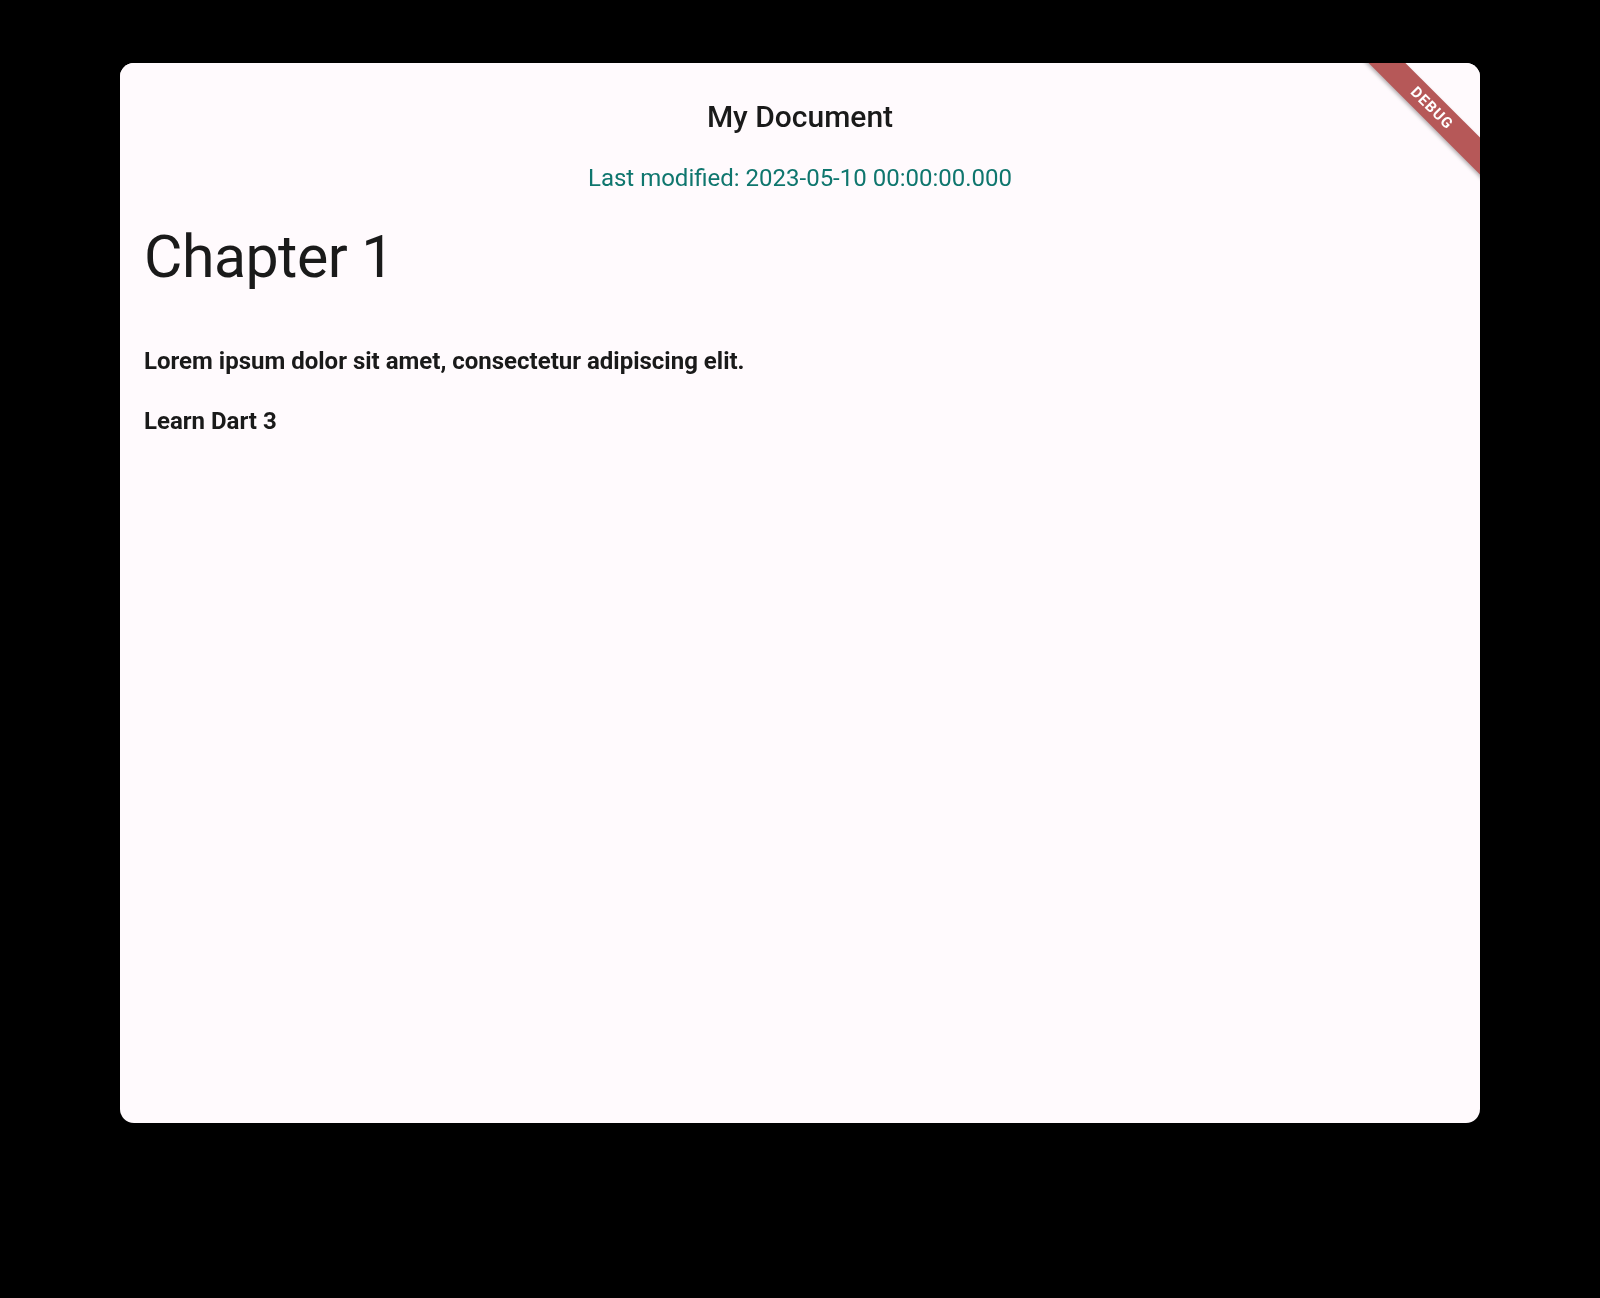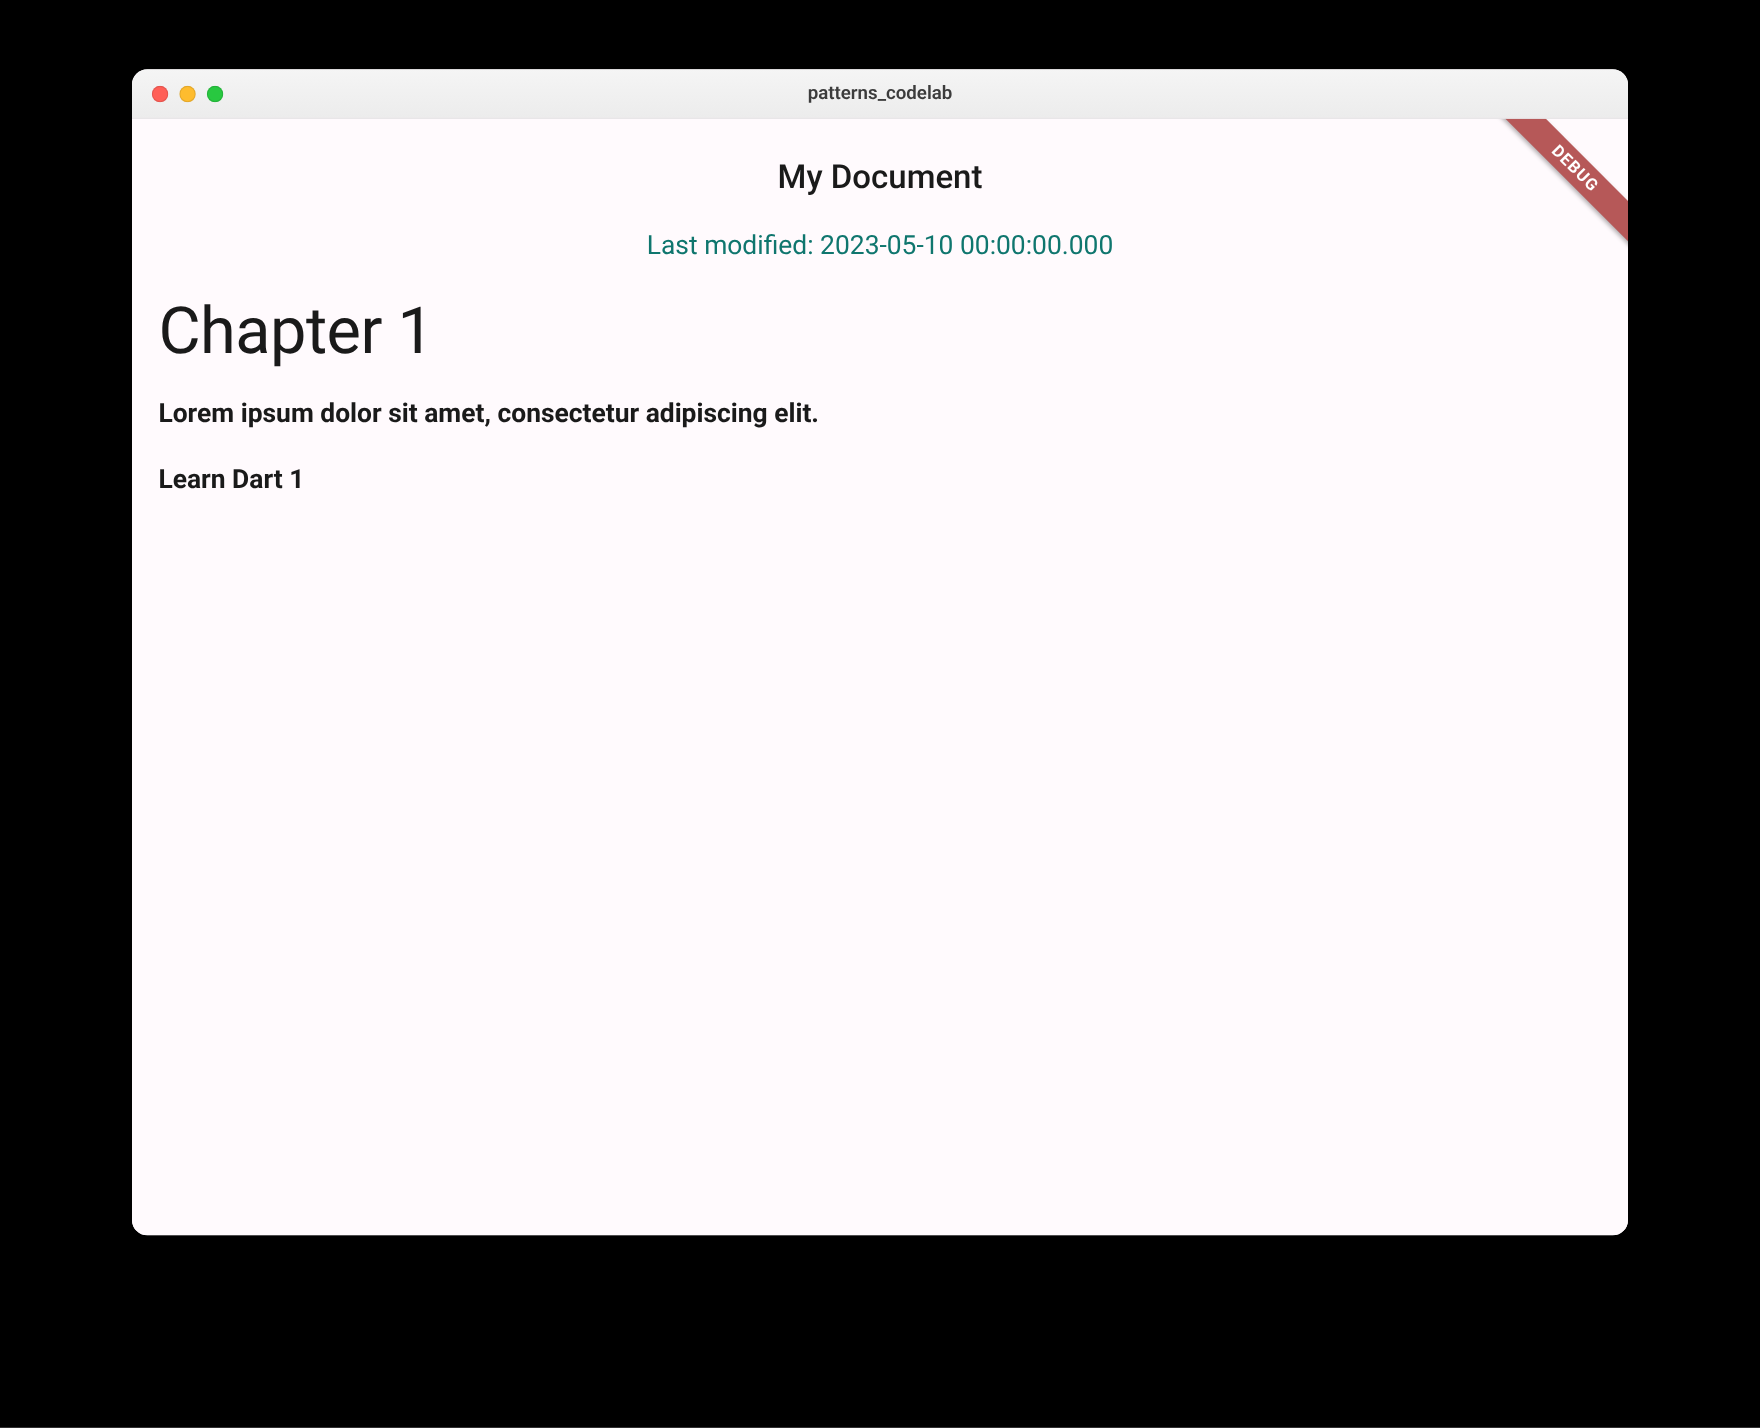--- a/index.html
+++ b/index.html
@@ -91,21 +91,21 @@
     
     .document-body {
       padding: 30px 24px 0 24px;
     }
     
     .chapter-heading {
       font-size: 59px;
       font-weight: 400;
       color: #1a1a1a;
       letter-spacing: -0.5px;
-      margin-bottom: 26px;
+      margin-bottom: 56px;
     }
     
     .body-text {
       font-size: 24px;
       font-weight: 700;
       color: #1a1a1a;
       margin-bottom: 32px;
     }
     
     .debug-banner {
@@ -131,38 +131,30 @@
       text-align: center;
       padding: 4px 0;
       letter-spacing: 1px;
       box-shadow: 0 2px 4px rgba(0,0,0,0.3);
     }
   </style>
 </head>
 <body>
 
 <div class="window">
-  <div class="titlebar">
-    <div class="traffic-lights">
-      <div class="traffic-light traffic-red"></div>
-      <div class="traffic-light traffic-yellow"></div>
-      <div class="traffic-light traffic-green"></div>
-    </div>
-    <div class="window-title">patterns_codelab</div>
-  </div>
 
   <div class="app-content">
     <div class="app-header">
       <div class="app-title">My Document</div>
       <div class="last-modified">Last modified: 2023-05-10 00:00:00.000</div>
     </div>
 
     <div class="document-body">
       <h1 class="chapter-heading">Chapter 1</h1>
       <p class="body-text">Lorem ipsum dolor sit amet, consectetur adipiscing elit.</p>
-      <p class="body-text">Learn Dart 1</p>
+      <p class="body-text">Learn Dart 3</p>
     </div>
 
     <div class="debug-banner">
       <div class="debug-ribbon">DEBUG</div>
     </div>
   </div>
 </div>
 
 </body></html>

